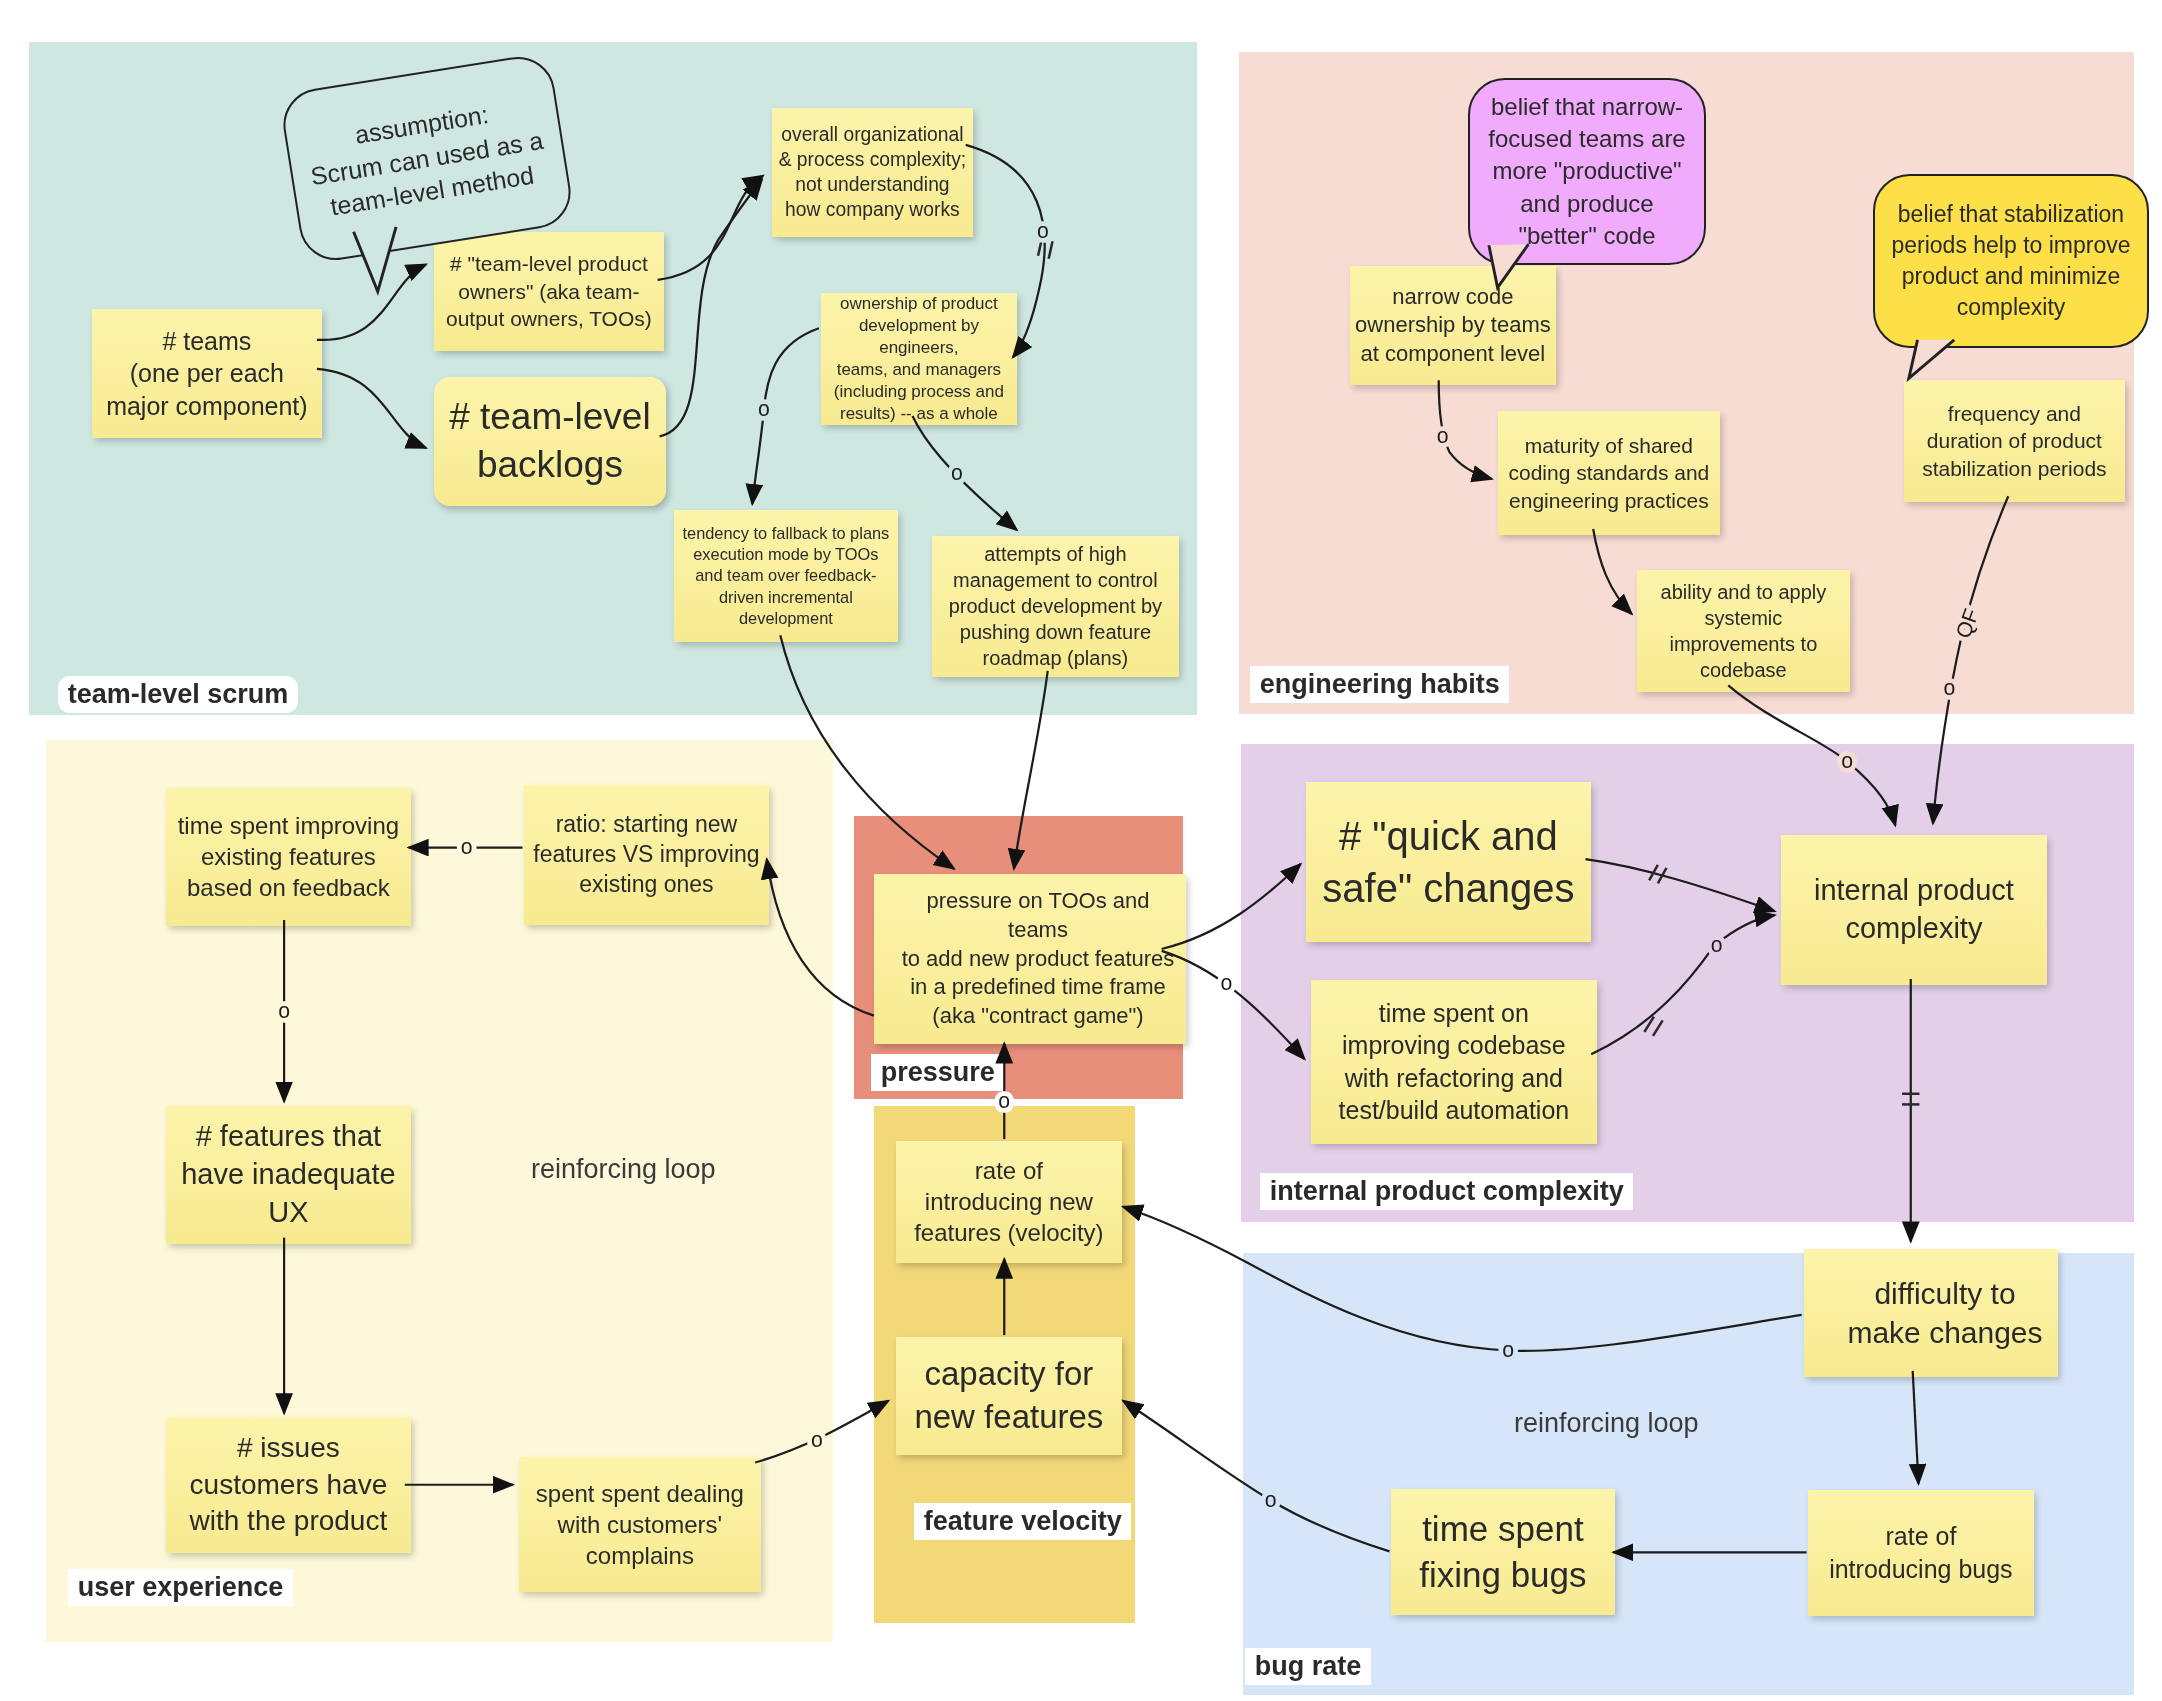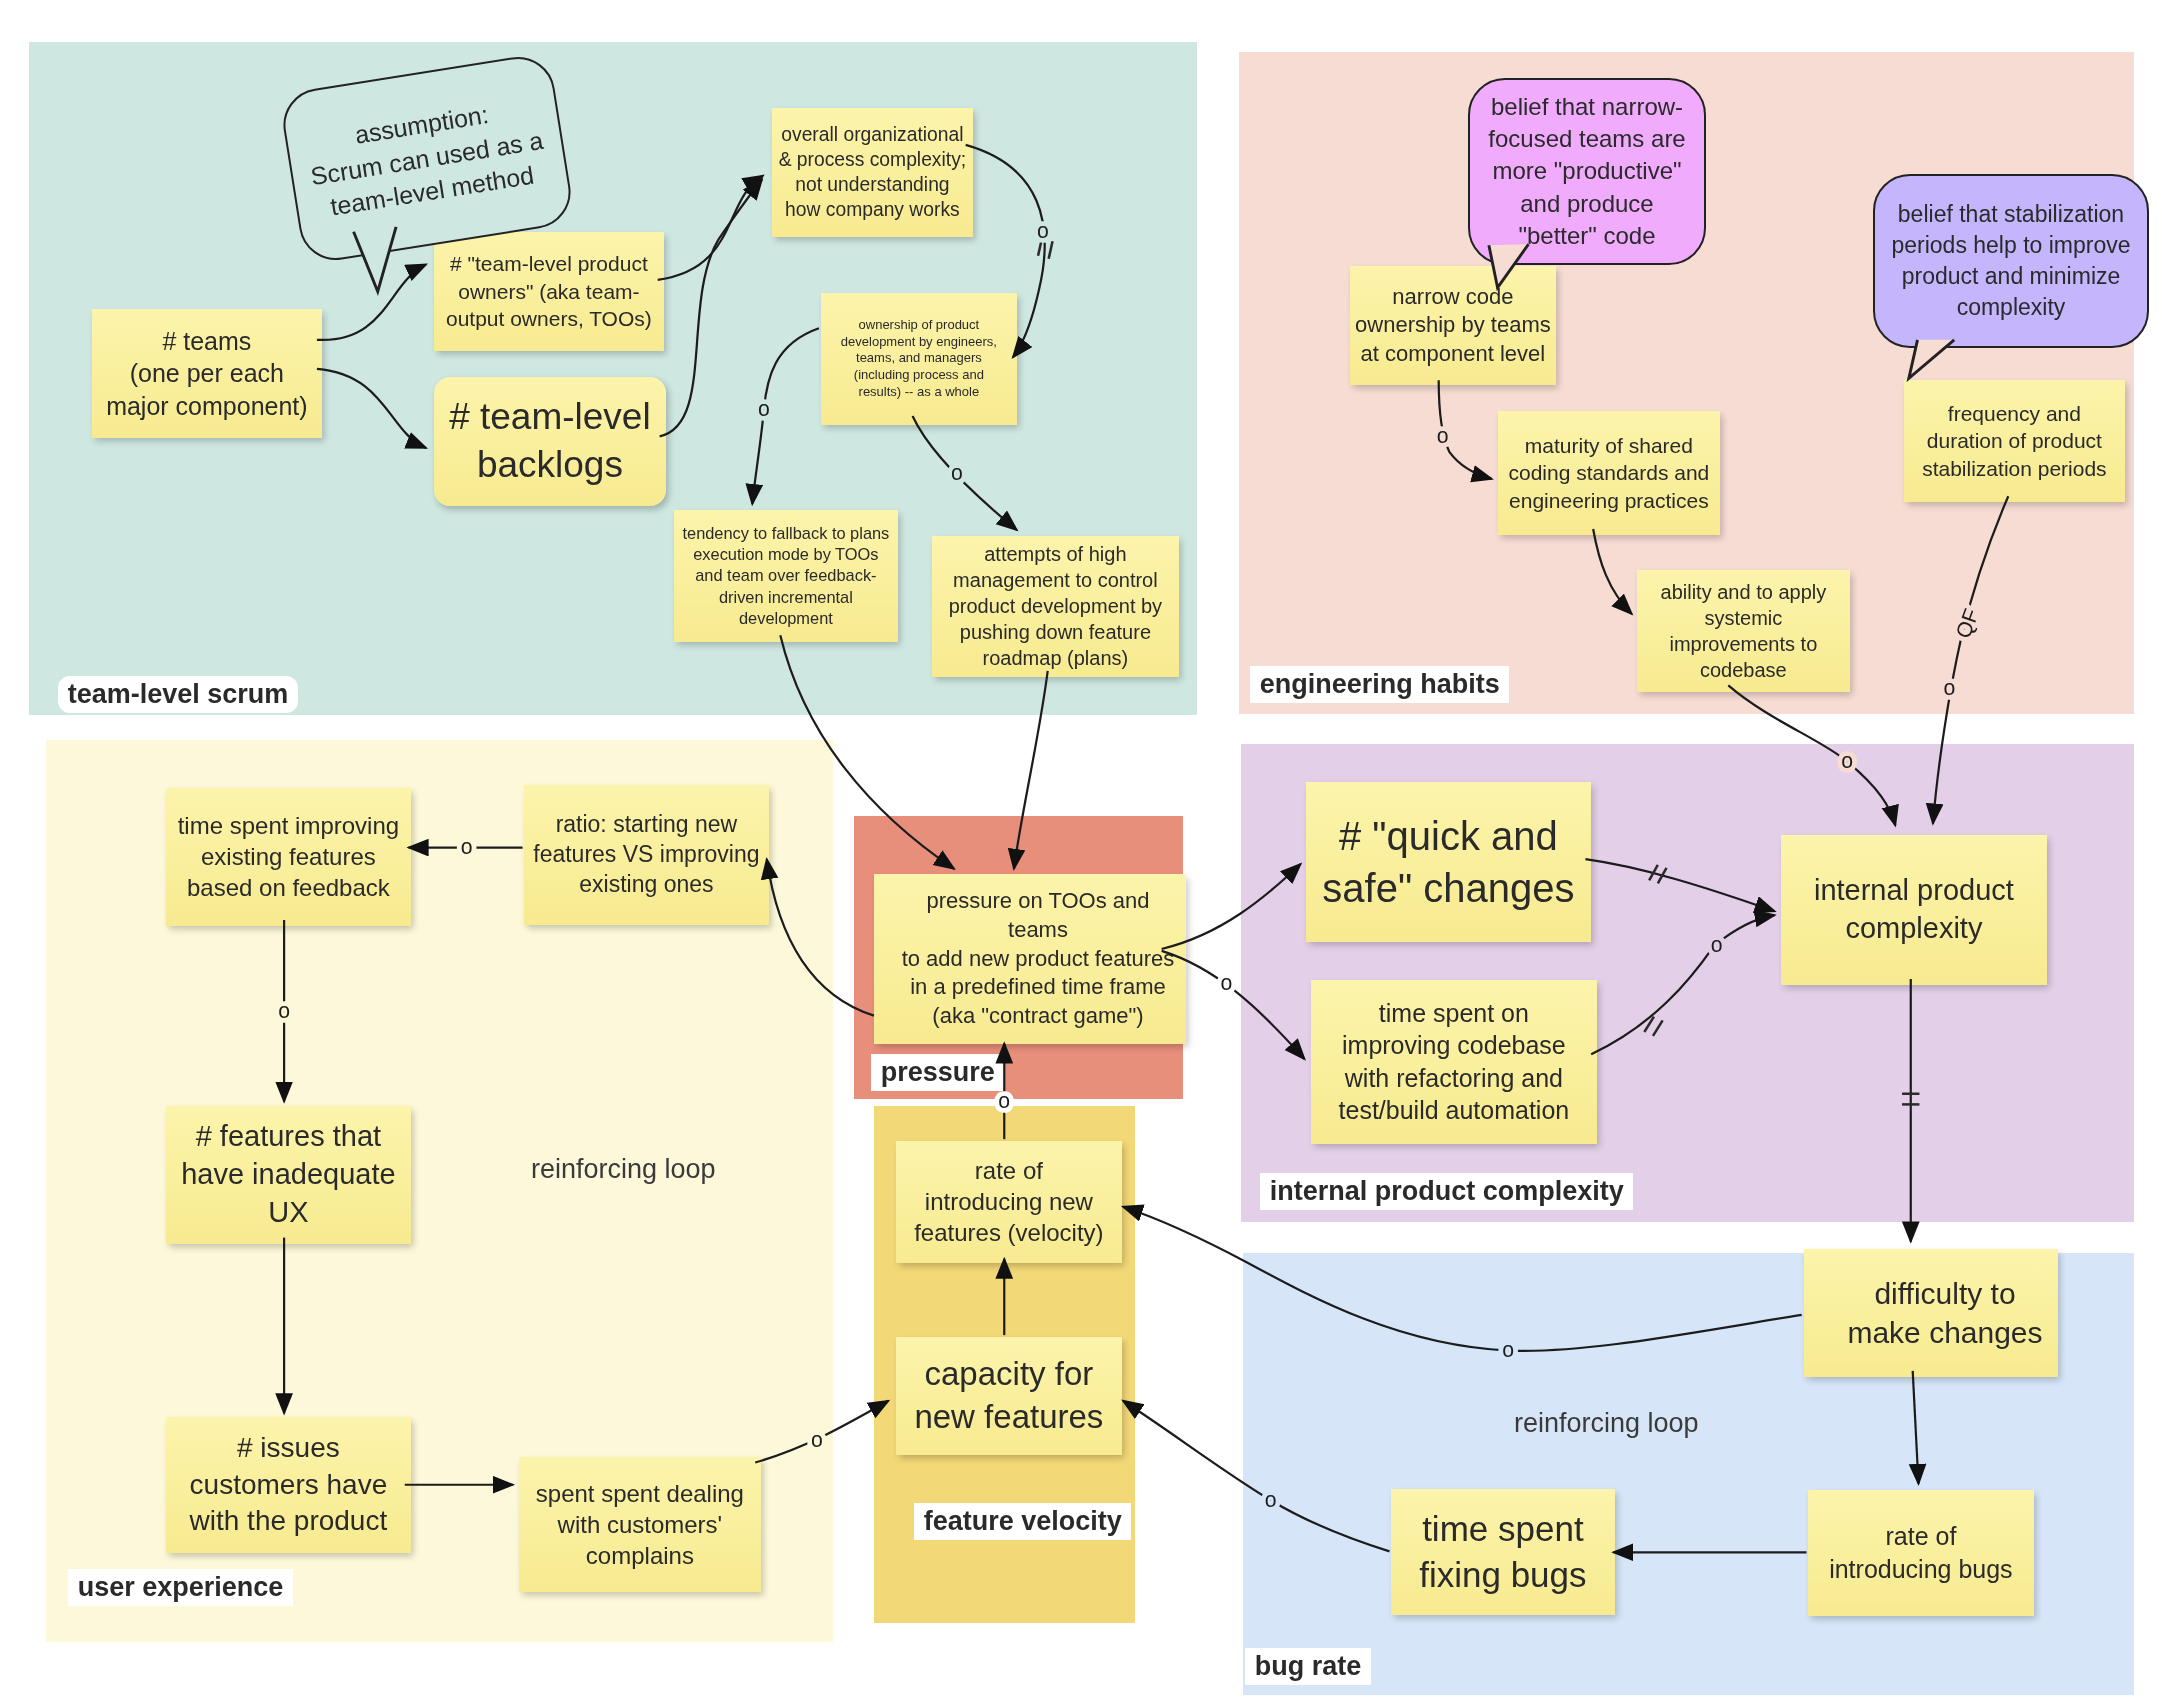--- a/index.html
+++ b/index.html
@@ -34,21 +34,21 @@
 major component)</div>
 <div class="note" style="left:434px;top:232px;width:222px;height:111px;font-size:21px;"># "team-level product
 owners" (aka team-
 output owners, TOOs)</div>
 <div class="note" style="left:434px;top:377px;width:224px;height:121px;font-size:37px;border-radius:16px;"># team-level
 backlogs</div>
 <div class="note" style="left:772px;top:108px;width:193px;height:121px;font-size:19.3px;">overall organizational
 &amp; process complexity;
 not understanding
 how company works</div>
-<div class="note" style="left:821px;top:293px;width:188px;height:124px;font-size:13px;">ownership of product
+<div class="note" style="left:821px;top:293px;width:188px;height:124px;font-size:17px;">ownership of product
 development by engineers,
 teams, and managers
 (including process and
 results) -- as a whole</div>
 <div class="note" style="left:674px;top:510px;width:216px;height:124px;font-size:16.4px;">tendency to fallback to plans
 execution mode by TOOs
 and team over feedback-
 driven incremental
 development</div>
 <div class="note" style="left:932px;top:536px;width:239px;height:133px;font-size:20px;">attempts of high
@@ -109,21 +109,21 @@
 introducing bugs</div>
 
 <div class="bubble" style="left: 290px; top: 72px; width: 270px; height: 169px; font-size: 25px; transform: rotate(-9deg); background: rgb(207, 231, 225);">assumption:
 Scrum can used as a
 team-level method</div>
 <div class="bubble" style="left: 1468px; top: 66px; width: 234px; height: 183px; font-size: 24px; background: #f0abfc; margin-top: 12px;">belief that narrow-
 focused teams are
 more "productive"
 and produce
 "better" code</div>
-<div class="bubble" style="left: 1873px; top: 174px; width: 272px; height: 170px; font-size: 23px; background: #c4b5fd;">belief that stabilization
+<div class="bubble" style="left: 1873px; top: 174px; width: 272px; height: 170px; font-size: 23px; background: #fde047;">belief that stabilization
 periods help to improve
 product and minimize
 complexity</div>
 
 <div class="rlabel" style="left:58px;top:676px;border-radius:12px;">team-level scrum</div>
 <div class="rlabel" style="left:1250px;top:666px;">engineering habits</div>
 <div class="rlabel" style="left:871px;top:1054px;">pressure</div>
 <div class="rlabel" style="left:1260px;top:1173px;">internal product complexity</div>
 <div class="rlabel" style="left:68px;top:1569px;">user experience</div>
 <div class="rlabel" style="left:914px;top:1503px;text-align:center;">feature velocity</div>

